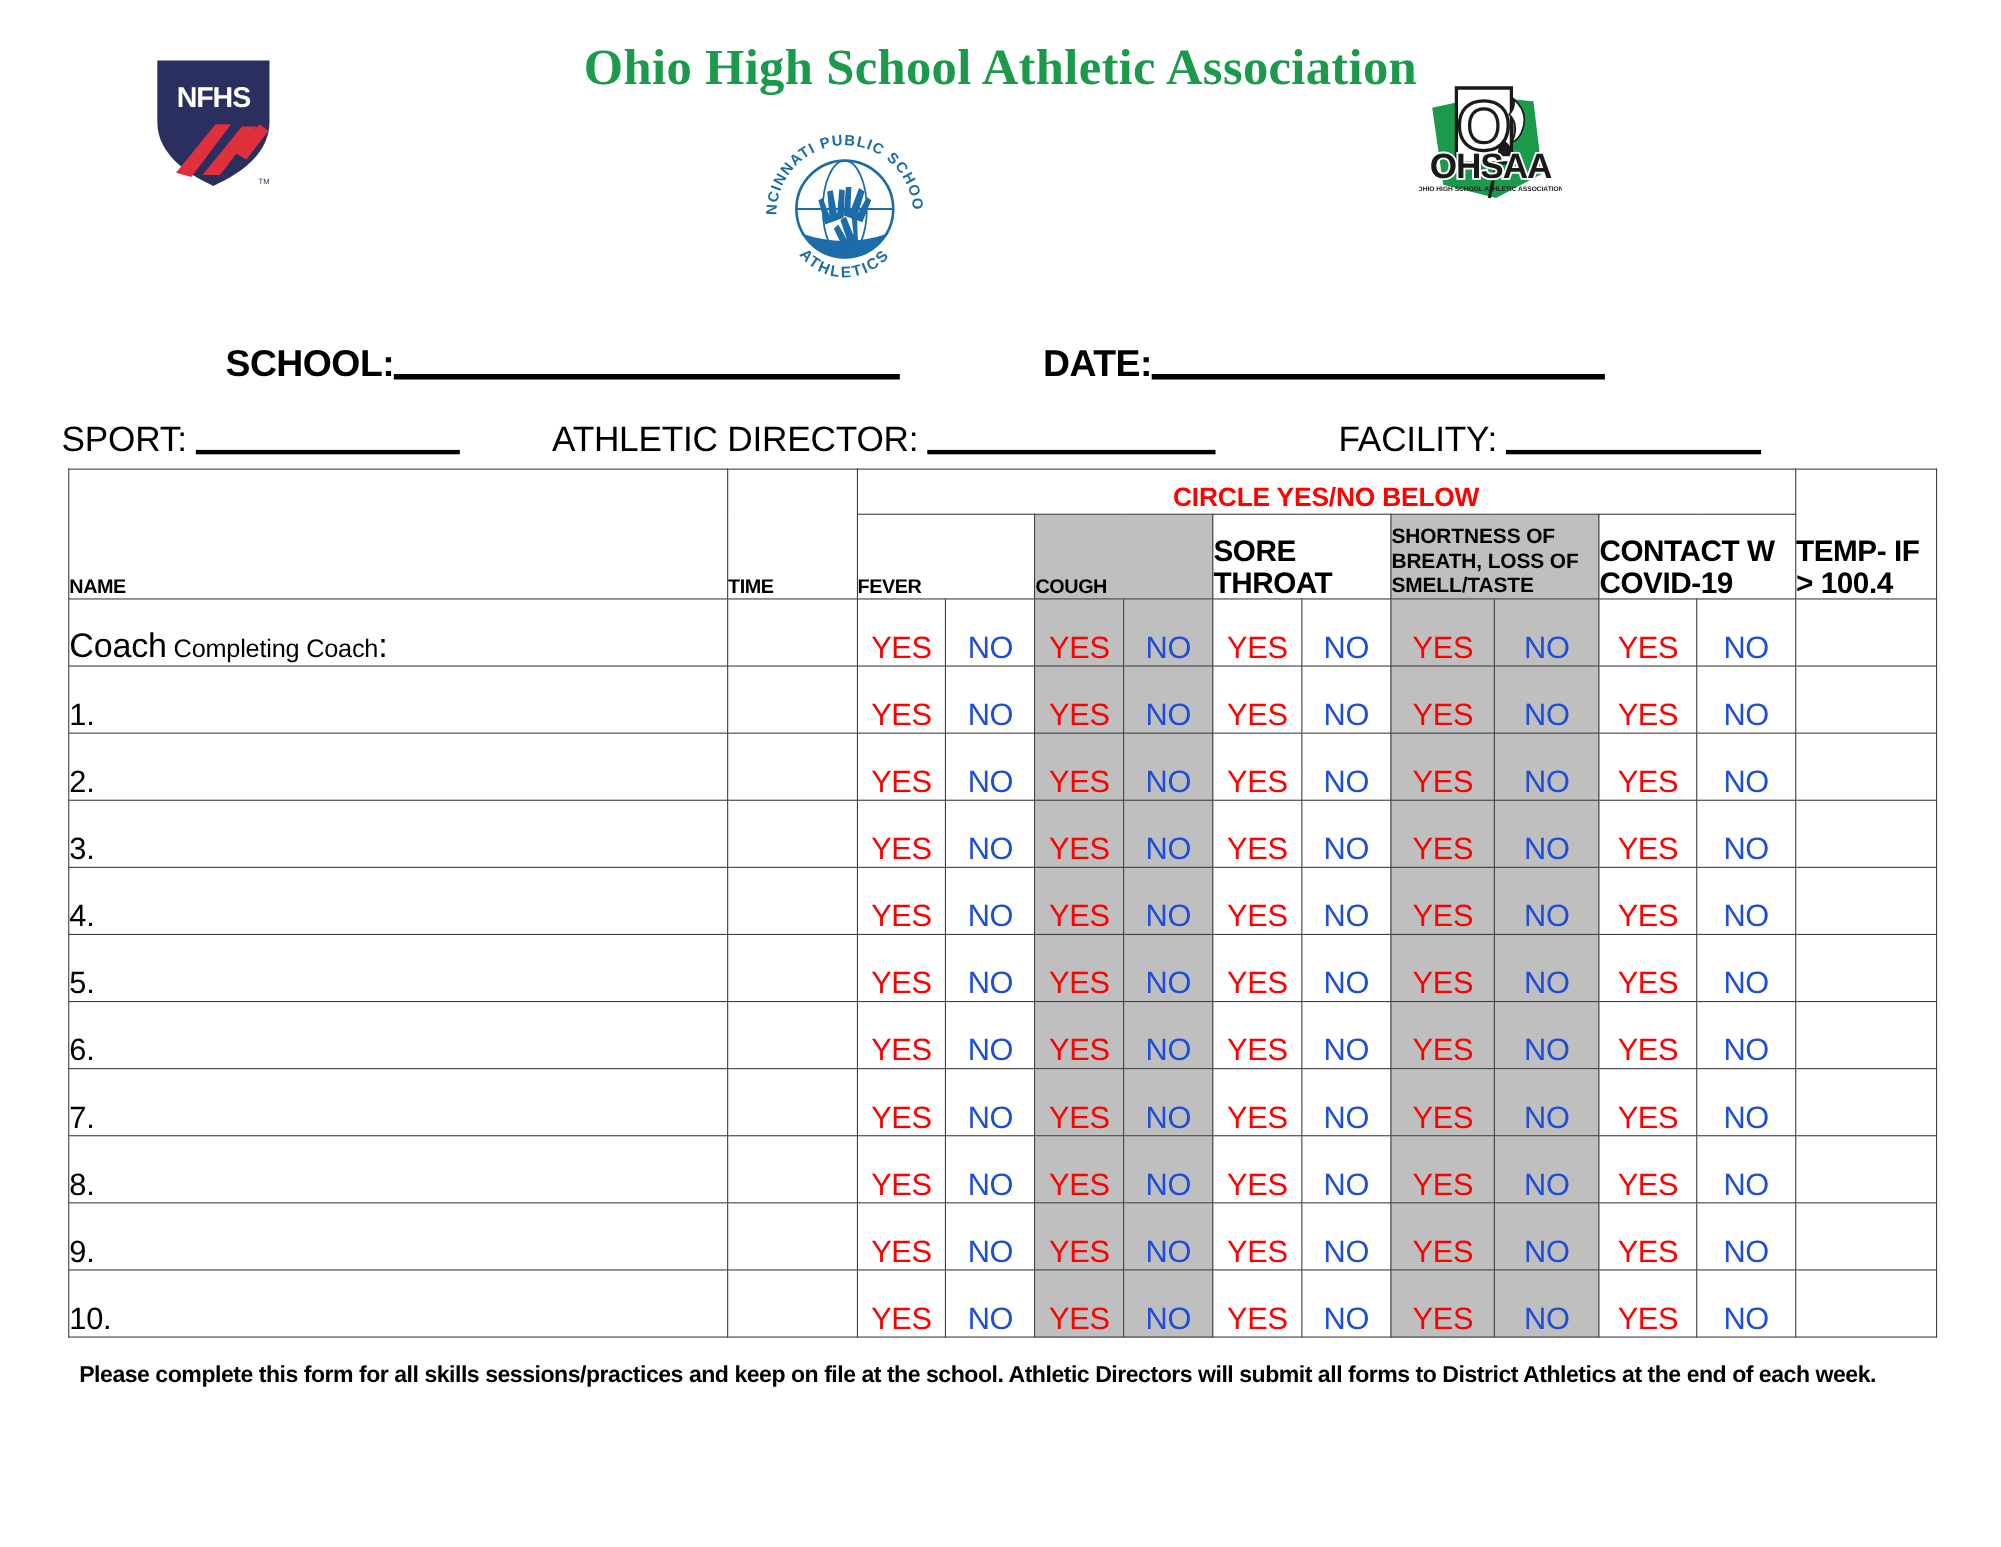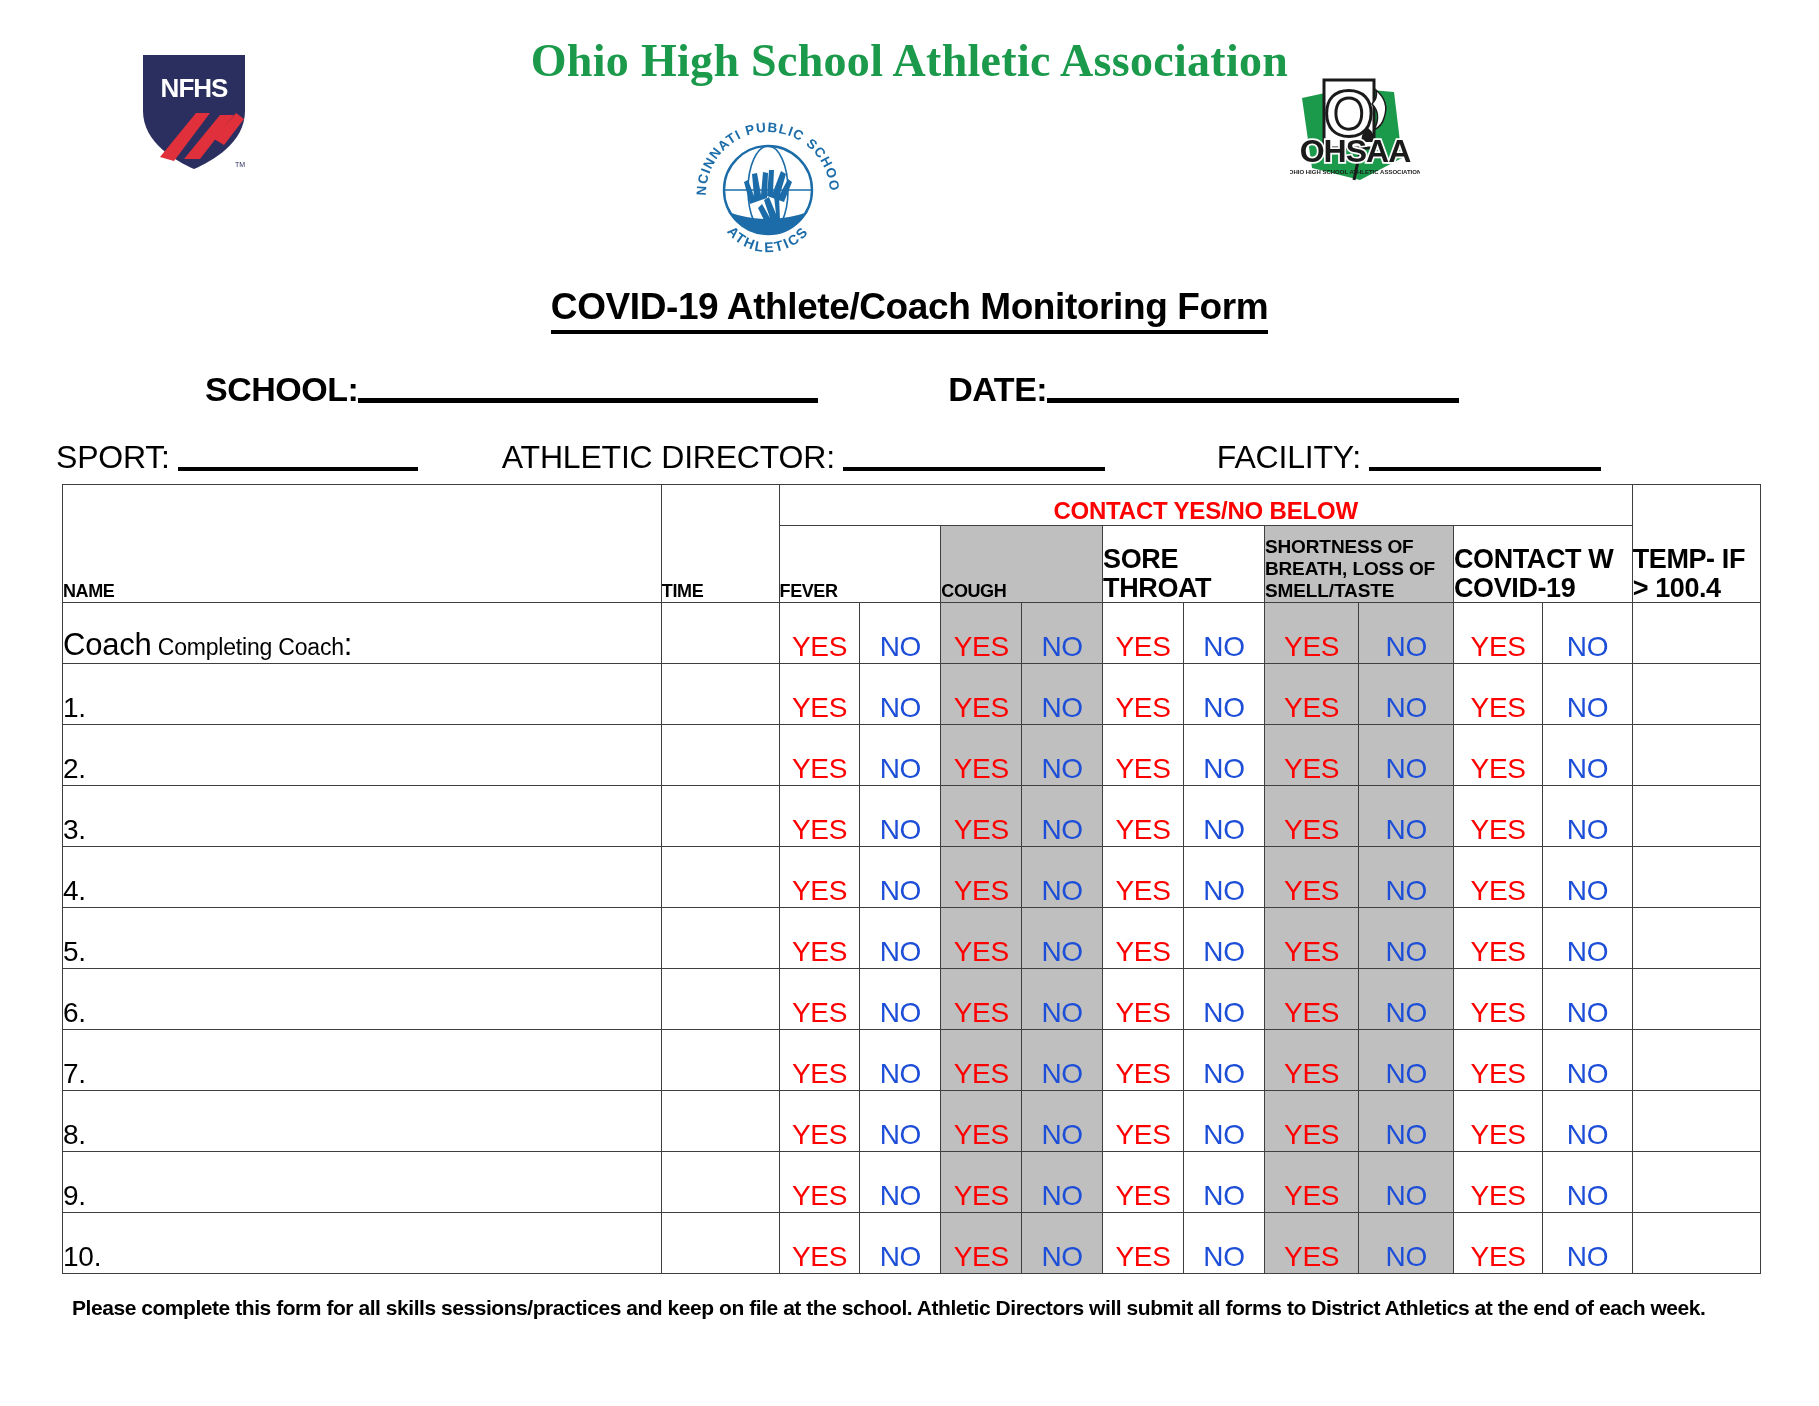--- a/index.html
+++ b/index.html
@@ -260,23 +260,20 @@
         <text x="59" y="74" font-family="Liberation Sans, sans-serif" font-size="64" font-weight="bold" fill="#ffffff" stroke="#1A1A1A" stroke-width="3" text-anchor="middle">O</text>
         <path d="M86 28 Q100 40 94 56 Q92 64 84 68 Q92 52 82 42 Q88 36 86 28 Z" fill="#ffffff" stroke="#1A1A1A" stroke-width="1.5"></path>
         <path d="M78 66 Q86 72 84 80 L72 80 Q70 72 78 66 Z" fill="#1A1A1A"></path>
         <line x1="72" y1="80" x2="64" y2="118" stroke="#1A1A1A" stroke-width="3"></line>
         <text x="65" y="100" font-family="Liberation Sans, sans-serif" font-size="32" font-weight="bold" fill="#1A1A1A" stroke="#ffffff" stroke-width="3.4" paint-order="stroke" text-anchor="middle" letter-spacing="-1">OHSAA</text>
         <text x="65" y="112" font-family="Liberation Sans, sans-serif" font-size="6" font-weight="bold" fill="#1A1A1A" text-anchor="middle">OHIO HIGH SCHOOL ATHLETIC ASSOCIATION</text>
       </svg>
     </div>
   </div>
 
-  <div class="form-title">
-    <span>COVID-19 Athlete/Coach Monitoring Form</span>
-  </div>
 
   <div class="field-row-1">
     <span>SCHOOL:</span>
     <span class="fill-line" style="width:460px"></span>
     <span class="gap-lg"></span>
     <span>DATE:</span>
     <span class="fill-line" style="width:412px"></span>
   </div>
 
   <div class="field-row-2">
@@ -305,21 +302,21 @@
           <col style="width:90px">
         <col style="width:85px">
           <col style="width:85px">
         <col style="width:122px">
       </colgroup>
 
       <tbody>
           <tr>
         <td rowspan="2" class="hdr-main">NAME</td>
         <td rowspan="2" class="hdr-main hdr-center">TIME</td>
-        <td colspan="10" class="hdr-circle">CONTACT YES/NO BELOW</td>
+        <td colspan="10" class="hdr-circle">CIRCLE YES/NO BELOW</td>
         <td rowspan="2" class="hdr-two-line">
           <div>TEMP- IF</div>
           <div>&gt; 100.4</div>
         </td>
       </tr>
 
       <tr>
         <td colspan="2" class="hdr-main">FEVER</td>
         <td colspan="2" class="hdr-main shade">COUGH</td>
         <td colspan="2" class="hdr-two-line">

